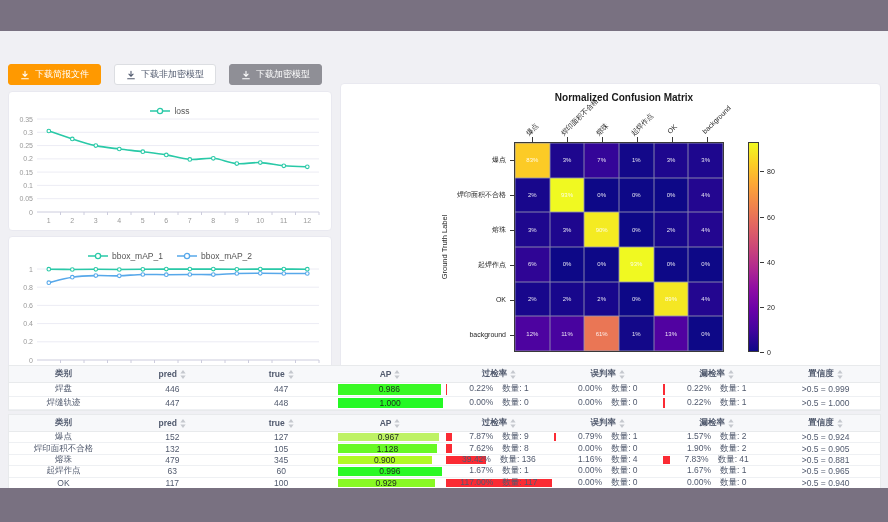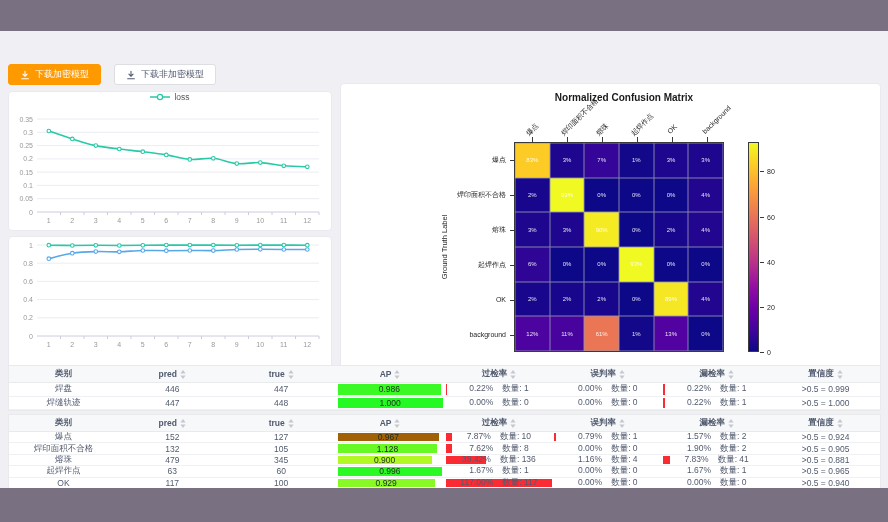--- a/index.html
+++ b/index.html
@@ -22,21 +22,21 @@
     border: 1px solid transparent; white-space: nowrap;
   }
   .btn svg { display: block; }
 
   
   .card { position: absolute; background: #fff; border: 1px solid #e9e9f0; border-radius: 4px; }
   #loss-card  { left: 8px;  top: 60px;  width: 324px; height: 140px; }
   #map-card   { left: 8px;  top: 205px; width: 324px; height: 147px; }
   #matrix-card{ left: 340px; top: 52px; width: 541px; height: 292px; }
 
-  .legend { height: 24px; display: flex; align-items: flex-start; justify-content: center; gap: 14px; }
+  .legend { height: 24px; display: flex; align-items: flex-end; justify-content: center; gap: 14px; }
   .legend-item { display: inline-flex; align-items: center; gap: 4px; font-size: 8.5px; color: #555; cursor: pointer; }
   .axis-text { font-size: 7px; fill: #999; }
   .chart-svg { display: block; }
 
   
   #matrix-card .abs { position: absolute; }
   .cm-title { width: 100%; text-align: center; top: 8px; font-size: 10px; font-weight: bold; color: #1a1a1a; }
   .cm-grid { display: grid; border: 1px solid #3a3a3a; }
   .cm-cell { display: flex; align-items: center; justify-content: center;
              font-size: 6px; color: rgba(255,255,255,0.88); box-shadow: inset 0 0 0 0.5px rgba(150,150,178,0.85); }
@@ -64,27 +64,33 @@
 <body>
 
 <div id="stage">
   <div id="frame-top" class="frame-band"></div>
   <div id="content">
     <div id="toolbar">
         <button class="btn" style="background: rgb(255, 153, 0); color: rgb(255, 255, 255); border-color: rgb(255, 153, 0);">
           <svg width="10" height="10" viewBox="0 0 12 12">
             <path d="M6 1.5v5.5M3.5 5L6 7.5 8.5 5M2 10.5h8" stroke="currentColor" stroke-width="1.3" fill="none" stroke-linecap="round" stroke-linejoin="round"></path>
           </svg>
-          <span>下载加密模型</span>
+          <span>下载简报文件</span>
         </button>
         <button class="btn" style="background: rgb(255, 255, 255); color: rgb(81, 90, 110); border-color: rgb(220, 222, 226);">
           <svg width="10" height="10" viewBox="0 0 12 12">
             <path d="M6 1.5v5.5M3.5 5L6 7.5 8.5 5M2 10.5h8" stroke="currentColor" stroke-width="1.3" fill="none" stroke-linecap="round" stroke-linejoin="round"></path>
           </svg>
           <span>下载非加密模型</span>
+        </button>
+        <button class="btn" style="background: rgb(143, 143, 150); color: rgb(255, 255, 255); border-color: rgb(143, 143, 150);">
+          <svg width="10" height="10" viewBox="0 0 12 12">
+            <path d="M6 1.5v5.5M3.5 5L6 7.5 8.5 5M2 10.5h8" stroke="currentColor" stroke-width="1.3" fill="none" stroke-linecap="round" stroke-linejoin="round"></path>
+          </svg>
+          <span>下载加密模型</span>
         </button>
       </div>
     <div id="loss-card" class="card">
         <div class="legend">
           <span class="legend-item">
             <svg width="20" height="10" viewBox="0 0 20 10">
               <path d="M0 5h20" stroke="#29c9a7" stroke-width="1.5"></path>
               <circle cx="10" cy="5" r="2.6" fill="#fff" stroke="#29c9a7" stroke-width="1.3"></circle>
             </svg>
             <span>loss</span>
@@ -140,20 +146,36 @@
           <circle cx="157.3" cy="38.9" r="1.8" fill="#fff" stroke="#29c9a7" stroke-width="1.1"></circle>
           <circle cx="180.8" cy="43.4" r="1.8" fill="#fff" stroke="#29c9a7" stroke-width="1.1"></circle>
           <circle cx="204.3" cy="42.3" r="1.8" fill="#fff" stroke="#29c9a7" stroke-width="1.1"></circle>
           <circle cx="227.8" cy="47.6" r="1.8" fill="#fff" stroke="#29c9a7" stroke-width="1.1"></circle>
           <circle cx="251.3" cy="46.6" r="1.8" fill="#fff" stroke="#29c9a7" stroke-width="1.1"></circle>
           <circle cx="274.8" cy="49.8" r="1.8" fill="#fff" stroke="#29c9a7" stroke-width="1.1"></circle>
           <circle cx="298.3" cy="50.8" r="1.8" fill="#fff" stroke="#29c9a7" stroke-width="1.1"></circle>
         </svg>
       </div>
     <div id="map-card" class="card">
+        <div class="legend">
+          <span class="legend-item">
+            <svg width="20" height="10" viewBox="0 0 20 10">
+              <path d="M0 5h20" stroke="#29c9a7" stroke-width="1.5"></path>
+              <circle cx="10" cy="5" r="2.6" fill="#fff" stroke="#29c9a7" stroke-width="1.3"></circle>
+            </svg>
+            <span>bbox_mAP_1</span>
+          </span>
+          <span class="legend-item">
+            <svg width="20" height="10" viewBox="0 0 20 10">
+              <path d="M0 5h20" stroke="#57a8ea" stroke-width="1.5"></path>
+              <circle cx="10" cy="5" r="2.6" fill="#fff" stroke="#57a8ea" stroke-width="1.3"></circle>
+            </svg>
+            <span>bbox_mAP_2</span>
+          </span>
+        </div>
         <svg width="322" height="121" class="chart-svg">
           <path d="M28 99.0H310" stroke="#ccd" stroke-width="1"></path>
           <text x="24" y="101.5" text-anchor="end" class="axis-text">0</text>
           <path d="M28 80.8H310" stroke="#ececf4" stroke-width="1"></path>
           <text x="24" y="83.3" text-anchor="end" class="axis-text">0.2</text>
           <path d="M28 62.6H310" stroke="#ececf4" stroke-width="1"></path>
           <text x="24" y="65.1" text-anchor="end" class="axis-text">0.4</text>
           <path d="M28 44.4H310" stroke="#ececf4" stroke-width="1"></path>
           <text x="24" y="46.9" text-anchor="end" class="axis-text">0.6</text>
           <path d="M28 26.2H310" stroke="#ececf4" stroke-width="1"></path>
@@ -456,27 +478,27 @@
               <path d="M3 0L5.6 3.5H0.4Z" fill="#c5c8ce"></path>
               <path d="M3 9L0.4 5.5H5.6Z" fill="#c5c8ce"></path>
             </svg>
           </div>
         </div>
         <div class="trow" style="height: 11.4px;">
           <div class="tcell">爆点</div>
           <div class="tcell">152</div>
           <div class="tcell">127</div>
           <div class="tcell">
-            <div class="ap-bar" style="width: calc(96.7% - 4px); background: #a16207;">0.967</div>
+            <div class="ap-bar" style="width: calc(96.7% - 4px); background: #bef264;">0.967</div>
           </div>
           <div class="tcell">
             <div class="rate-bar" style="width: calc(7.87% - 2px);"></div>
             <div class="rate-text">
               <span>7.87%</span>
-              <span>数量: 10</span>
+              <span>数量: 9</span>
             </div>
           </div>
           <div class="tcell">
             <div class="rate-bar" style="width: 1.5px;"></div>
             <div class="rate-text">
               <span>0.79%</span>
               <span>数量: 1</span>
             </div>
           </div>
           <div class="tcell">

